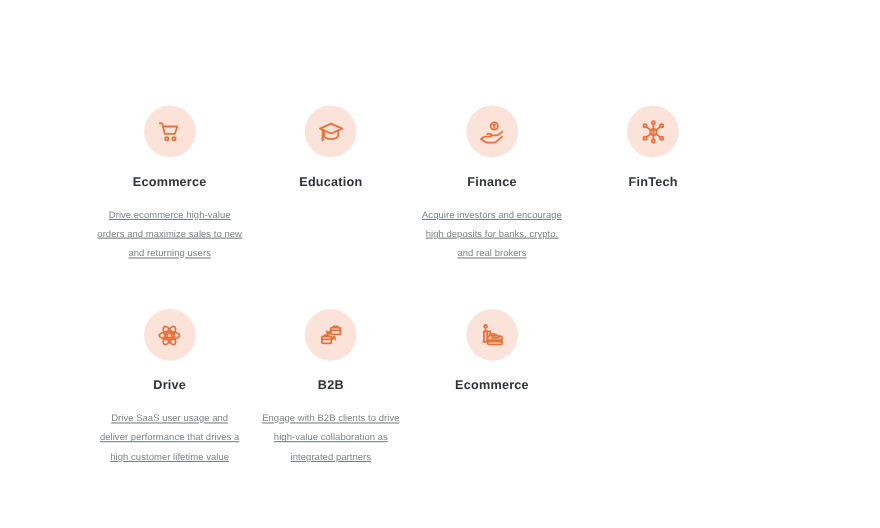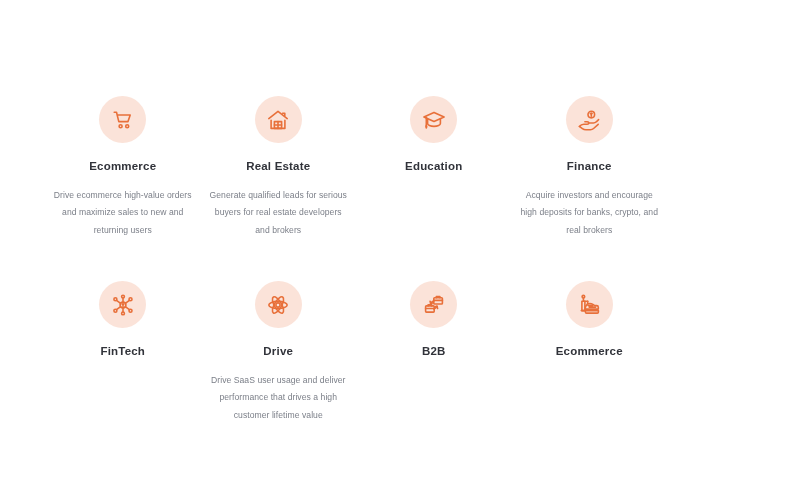--- a/index.html
+++ b/index.html
@@ -10,21 +10,21 @@
     width: 800px;
     height: 480px;
     background: #ffffff;
     font-family: "Liberation Sans", sans-serif;
     overflow: hidden;
   }
   .page {
     width: 748px;
     height: 480px;
     box-sizing: border-box;
-    padding: 96px 88px 0 52px;
+    padding: 96px 88px 0 88px;
     background: #ffffff;
   }
   .grid {
     display: grid;
     grid-template-columns: repeat(4, 1fr);
     column-gap: 14px;
     row-gap: 42px;
   }
   .card {
     display: flex;
@@ -61,53 +61,41 @@
     letter-spacing: 0.2px;
     margin-bottom: 14px;
     line-height: 1;
   }
   .card-desc {
     font-size: 8.6px;
     color: #7b7f88;
     line-height: 2.05;
     max-width: 152px;
     letter-spacing: 0.05px;
+    text-decoration: underline;
   }
 </style>
 </head>
 <body>
 
 <div class="page">
   <div class="grid">
 
     <div class="card">
       <div class="icon-circle">
         <svg viewBox="0 0 24 24">
           <path d="M3.2 4.2h2.3l2.3 9.4h9.2l2.2-6.6H6.4"></path>
           <circle cx="9.6" cy="18.2" r="1.5"></circle>
           <circle cx="16.2" cy="18.2" r="1.5"></circle>
         </svg>
       </div>
       <div class="card-title">Ecommerce</div>
       <div class="card-desc">Drive ecommerce high-value orders and maximize sales to new and returning users</div>
     </div>
 
-    <div class="card">
-      <div class="icon-circle">
-        <svg viewBox="0 0 24 24">
-          <path d="M2.8 10.6 12 3.4l9.2 7.2"></path>
-          <path d="M5.1 12.3v8.1h13.8v-8.1"></path>
-          <rect x="8.4" y="13.6" width="7.2" height="6.8"></rect>
-          <path d="M12 13.6v6.8M8.4 17h7.2"></path>
-          <path d="M16.6 5.2h2.2v2.6"></path>
-        </svg>
-      </div>
-      <div class="card-title">Real Estate</div>
-      <div class="card-desc">Generate qualified leads for serious buyers for real estate developers and brokers</div>
-    </div>
 
     <div class="card">
       <div class="icon-circle">
         <svg viewBox="0 0 24 24">
           <path d="M12 4.4 1.9 8.9 12 13.4l10.1-4.5L12 4.4Z"></path>
           <path d="M5.6 10.9v4.6c0 1.6 2.9 2.9 6.4 2.9s6.4-1.3 6.4-2.9v-4.6"></path>
           <path d="M4.3 9.3v8.2"></path>
           <path d="M4.3 17.5c-.5.8-.5 1.8 0 2.4.5-.6.5-1.6 0-2.4Z"></path>
         </svg>
       </div>
@@ -168,20 +156,21 @@
           <rect x="3.6" y="12.9" width="8.6" height="6.2" rx="0.8"></rect>
           <path d="M6.1 12.9v-1.2h3.6v1.2"></path>
           <path d="M3.6 15.5h8.6"></path>
           <path d="M15.1 13.4c-.8 1.1-1.9 2-3.2 2.6"></path>
           <path d="M15.6 15.5l-.6-2.4-2.3.9"></path>
           <path d="M8.6 10.4c.8-1.1 1.9-2 3.2-2.6"></path>
           <path d="M8.1 8.3l.6 2.4 2.3-.9"></path>
         </svg>
       </div>
       <div class="card-title">B2B</div>
+      <div class="card-desc">Engage with B2B clients to drive high-value collaboration as integrated partners</div>
     </div>
 
     <div class="card">
       <div class="icon-circle">
         <svg viewBox="0 0 24 24">
           <circle cx="6.4" cy="3.7" r="1.3"></circle>
           <path d="M6.4 5v3.3h4.3"></path>
           <path d="M4.9 8.3h3v9.3h-3z"></path>
           <path d="M10.7 8.3v2.4"></path>
           <path d="M9.9 11.4c1.7-1 4.3-1 6 0l1.9 1.2h1.9c.9 0 1.6.7 1.6 1.6v1.9H8.4v-1.9c0-.7.4-1.4 1-1.7l.5-.3z"></path>

